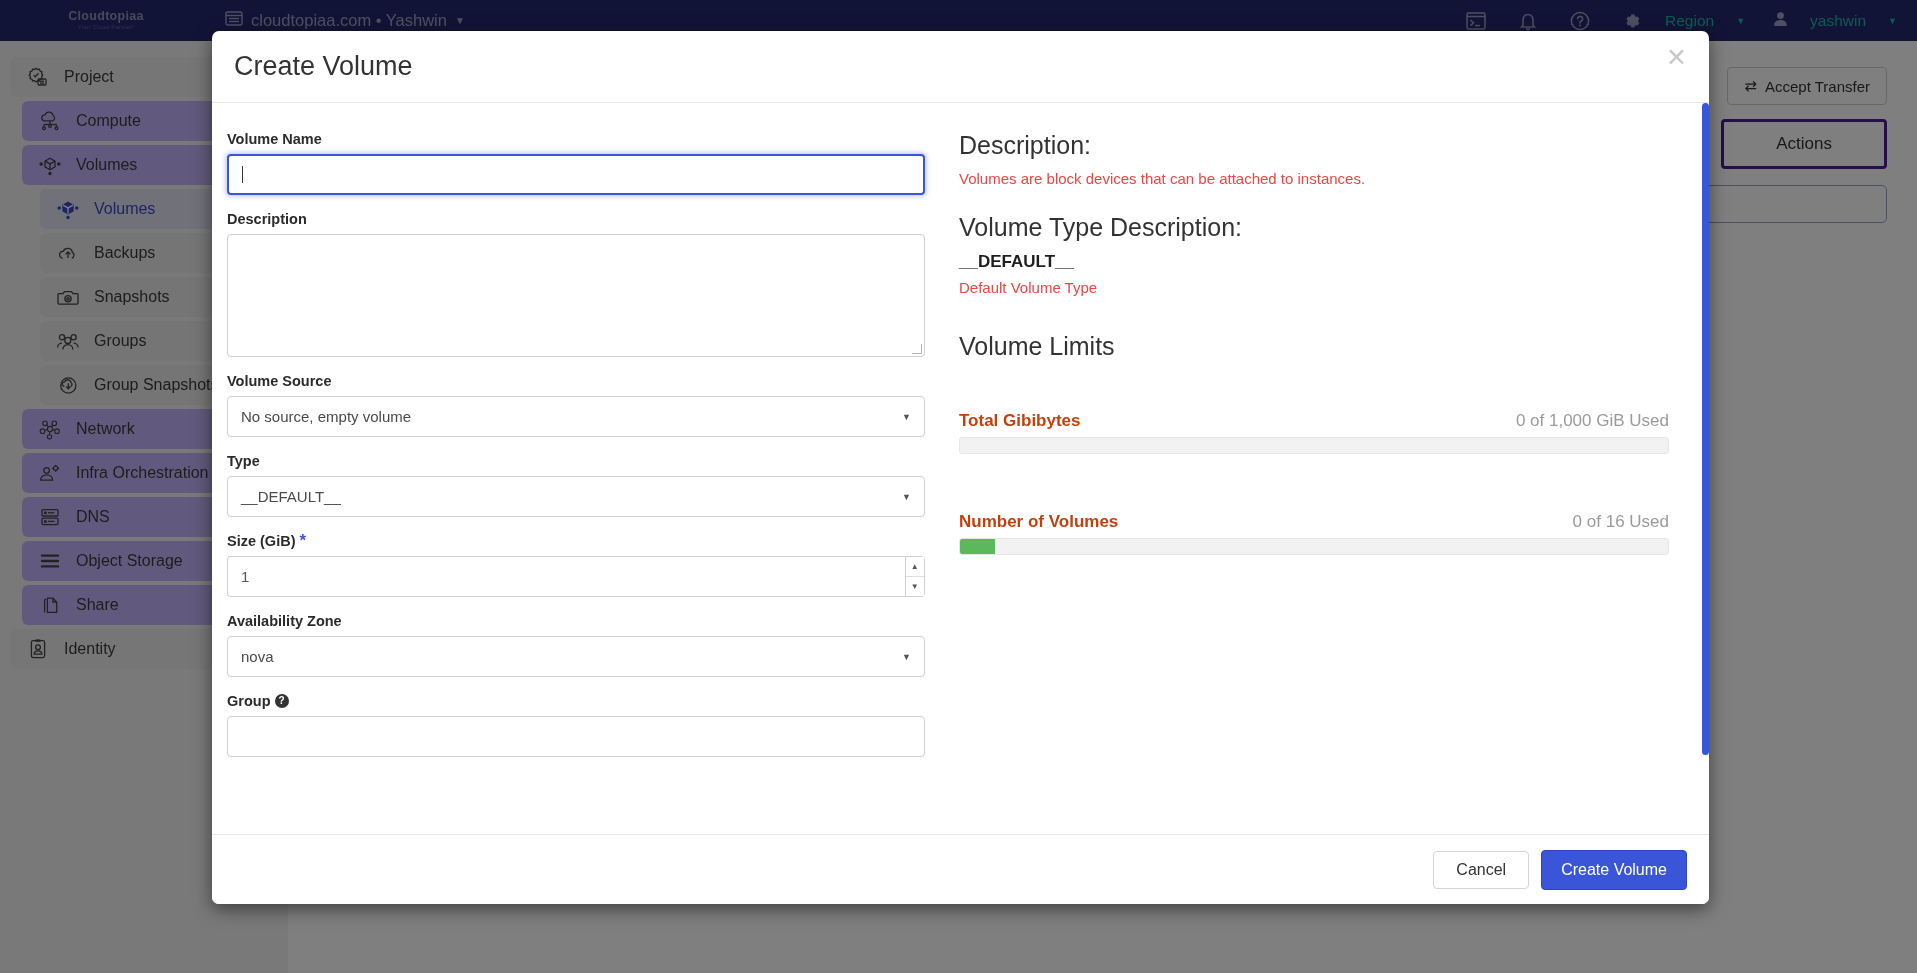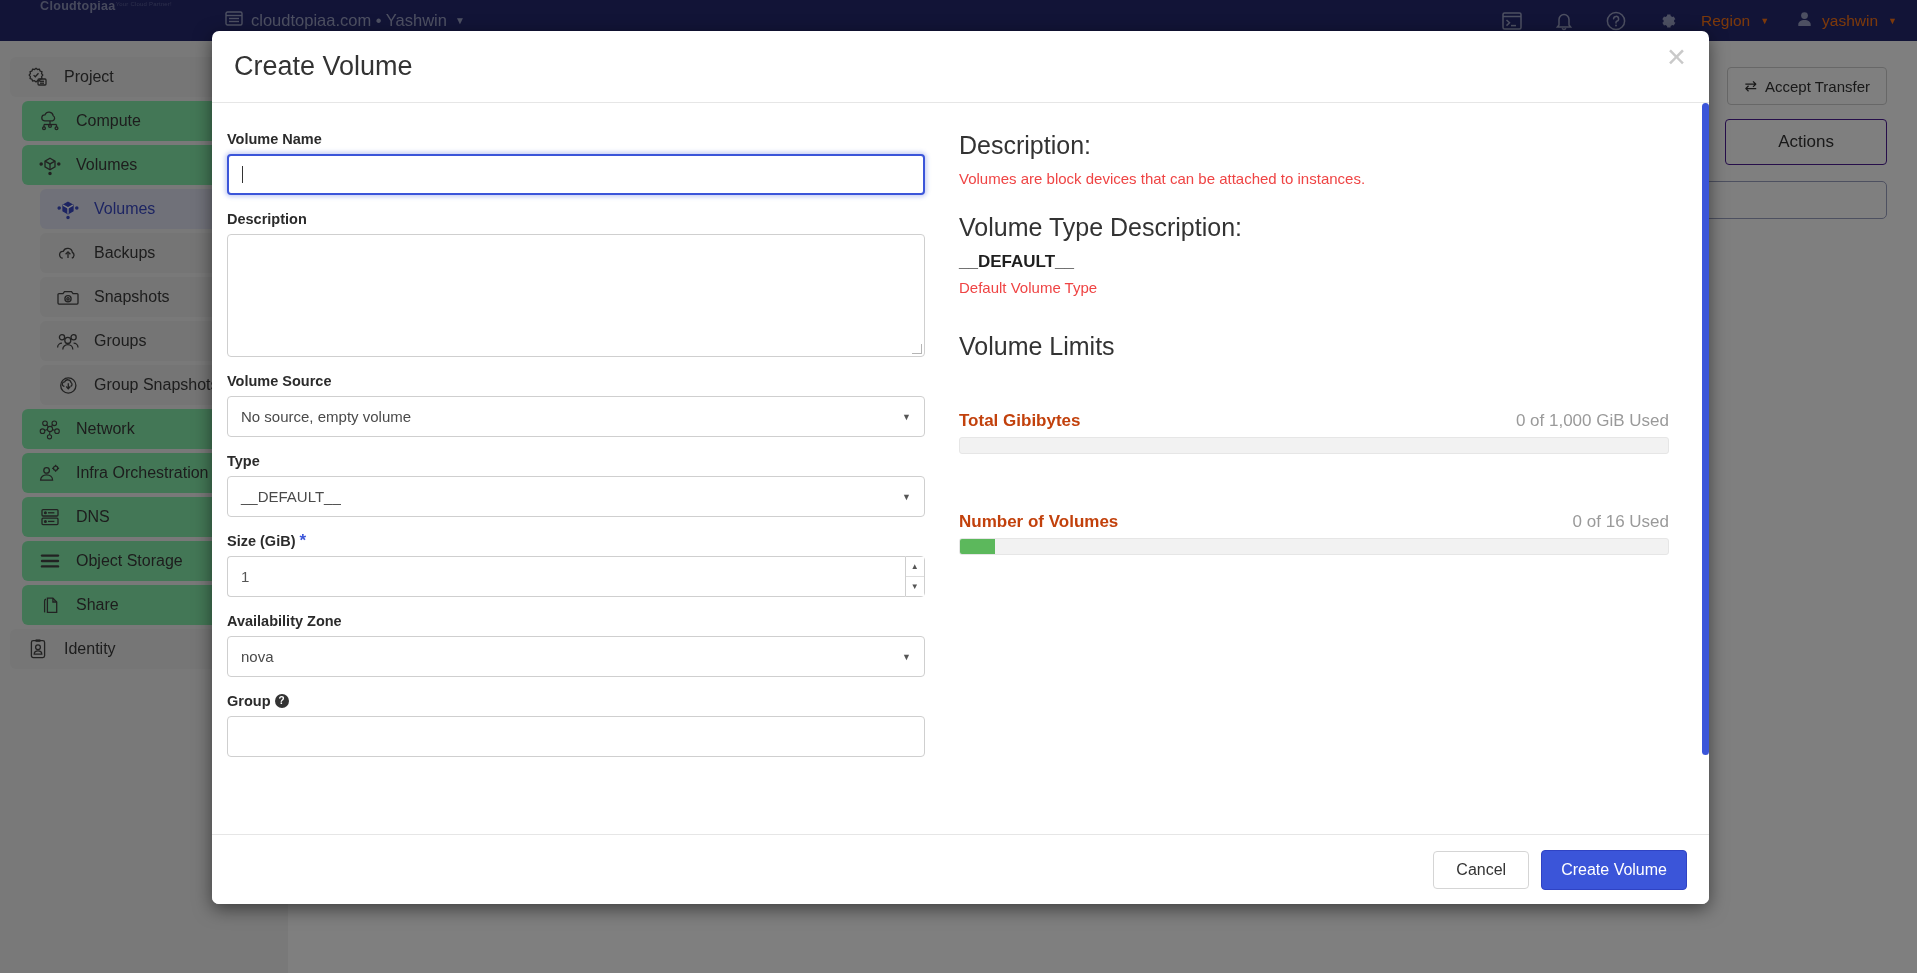--- a/index.html
+++ b/index.html
@@ -27,21 +27,22 @@
     height: 41px;
     background: #25286e;
     display: flex;
     align-items: center;
     z-index: 5;
   }
   .brand {
     width: 212px;
     height: 41px;
     display: flex;
-    flex-direction: row;
+    flex-direction: column;
+    align-items: center;
     justify-content: center;
     position: relative;
   }
   .brand-name {
     font-size: 12.5px;
     font-weight: bold;
     color: #8d93b8;
     letter-spacing: 0.3px;
     line-height: 13px;
   }
@@ -72,22 +73,22 @@
   }
   .topbar-icons .ico {
     display: flex;
     align-items: center;
     justify-content: center;
     width: 22px; height: 22px;
   }
   .topbar-menu {
     display: flex;
     align-items: center;
-    gap: 10px;
-    color: #f97316;
+    gap: 22px;
+    color: #14b8a6;
     font-size: 15.5px;
   }
   .topbar-menu .caret { font-size: 9px; }
 
   
   .sidebar {
     position: absolute;
     top: 41px; left: 0;
     width: 288px;
     height: 932px;
@@ -101,21 +102,21 @@
     gap: 14px;
     height: 40px;
     margin: 4px 10px;
     padding-left: 16px;
     border-radius: 6px;
     color: #3b3b3b;
     font-size: 16px;
     white-space: nowrap;
   }
   .nav-item.level0 { background: #ececec; }
-  .nav-item.level1 { background: #86efac; margin-left: 22px; }
+  .nav-item.level1 { background: #c4b5fd; margin-left: 22px; }
   .nav-item.level2 { background: #eaeaea; margin-left: 40px; }
   .nav-item.active {
     background: #e0e3f3;
     color: #3a49c4;
   }
   .nav-item .ic { width: 24px; height: 24px; flex: none;
     display: flex; align-items: center; justify-content: center; }
 
   
   .main {
@@ -135,21 +136,21 @@
   .btn-outline {
     display: flex; align-items: center; gap: 8px;
     border: 1px solid #cfcfcf;
     border-radius: 4px;
     background: #fff;
     padding: 9px 16px;
     font-size: 15px;
     color: #333;
   }
   .btn-actions {
-    border: 1px solid #4c1d95;
+    border: 3px solid #4c1d95;
     border-radius: 4px;
     background: #fff;
     padding: 12px 52px;
     font-size: 17px;
     color: #333;
   }
   .filter-box {
     margin-top: 16px;
     margin-left: auto;
     width: 290px;

